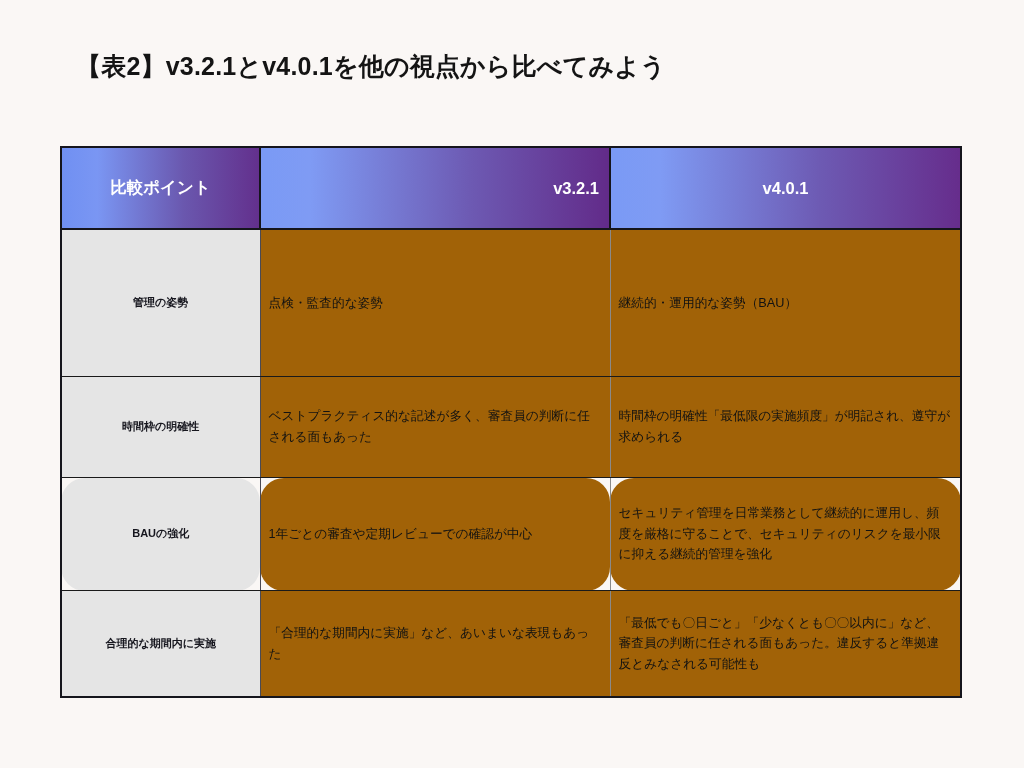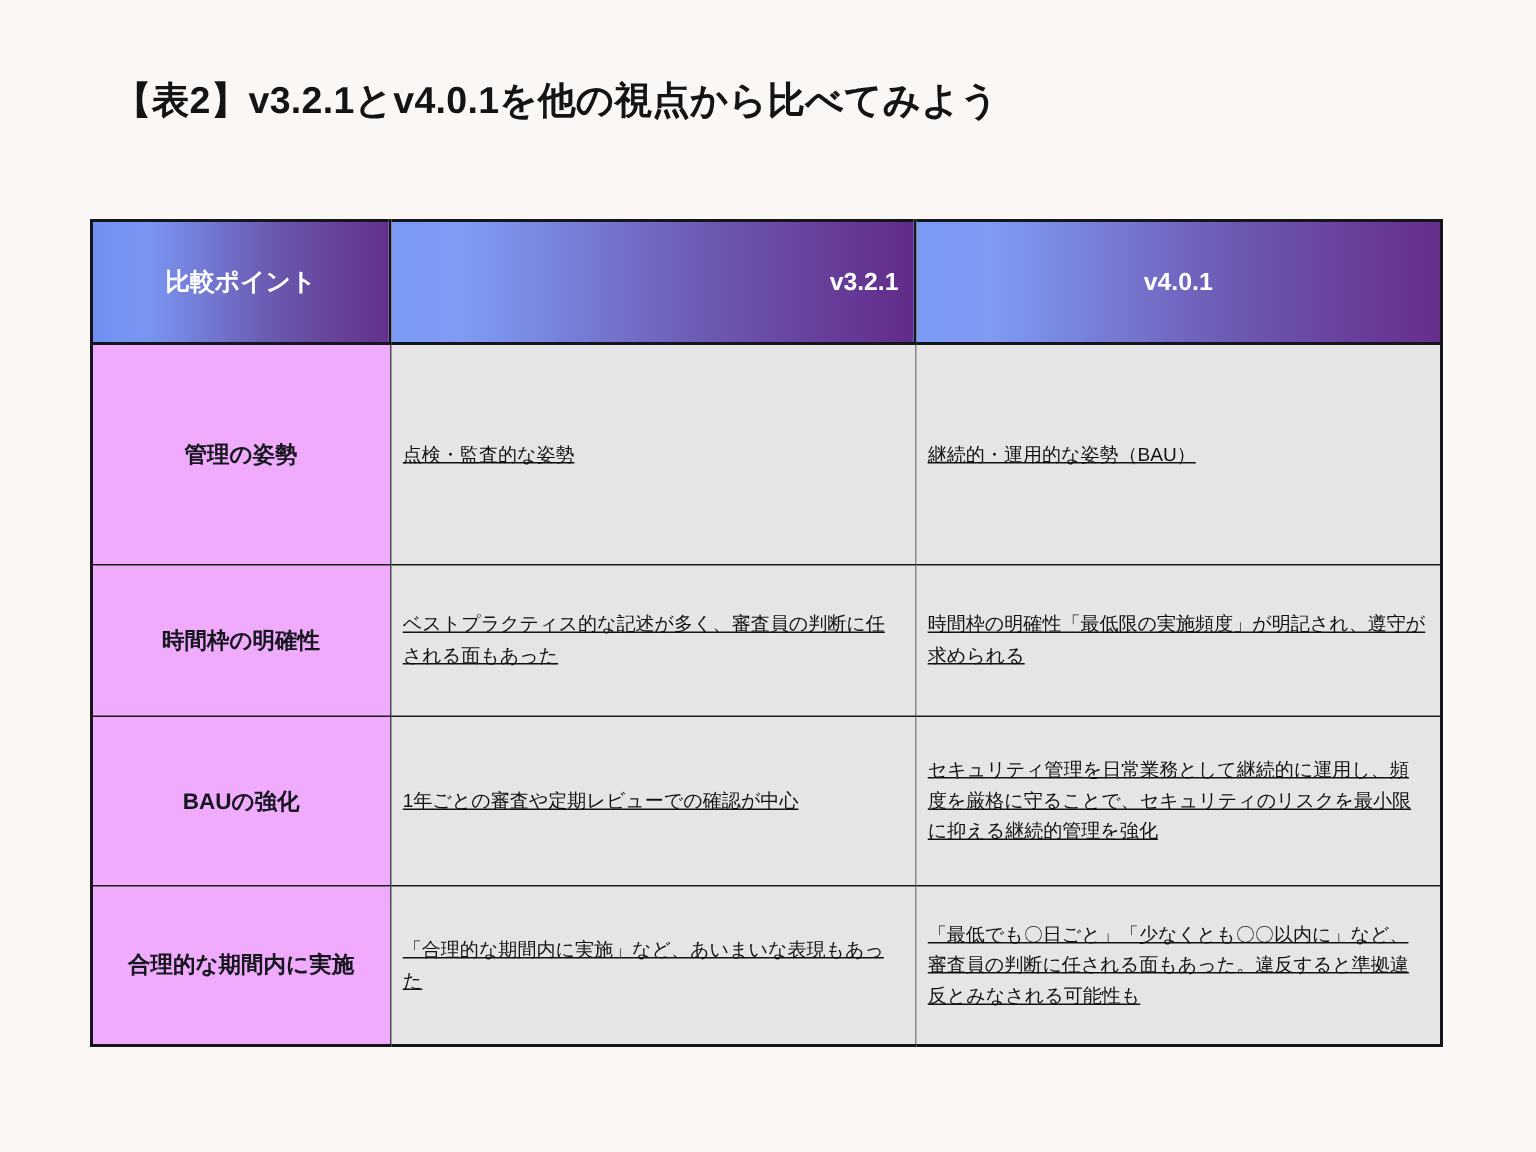--- a/index.html
+++ b/index.html
@@ -79,46 +79,45 @@
 
   
   tbody td {
     vertical-align: middle;
     border-top: 1.5px solid #1a1a1a;
     border-bottom: 1.5px solid #1a1a1a;
     color: #121212;
   }
 
   tbody td.label-cell {
-    background: #f0abfc;
+    background: #e5e5e5;
     text-align: center;
-    font-size: 15px;
+    font-size: 11px;
     font-weight: bold;
     color: #16161e;
     border-right: 1.5px solid #4a4a55;
     padding: 4px 6px;
     line-height: 1.4;
   }
 
   tbody td.body-cell {
-    background: #e5e5e5;
+    background: #a16207;
     text-align: left;
     font-size: 12.7px;
     line-height: 1.62;
     padding: 6px 9px 6px 8px;
-    text-decoration: underline;
   }
   tbody td.cell-v3 {
     border-right: 1.5px solid #8a8a8a;
   }
 
   tr.r1 td { height: 134px; }
   tr.r2 td { height: 87px; }
   tr.r3 td { height: 88px; }
-  tr.r4 td { height: 100px; }
+  tr.r4 td { height: 100px; border-radius: 24px; }
   tr.r5 td { height: 93px; }
 
   tbody tr:last-child td { border-bottom: 2px solid #15151c; }
 </style>
 </head>
 <body>
 
 <div class="slide">
 
   <div class="page-title">【表2】v3.2.1とv4.0.1を他の視点から比べてみよう</div>

